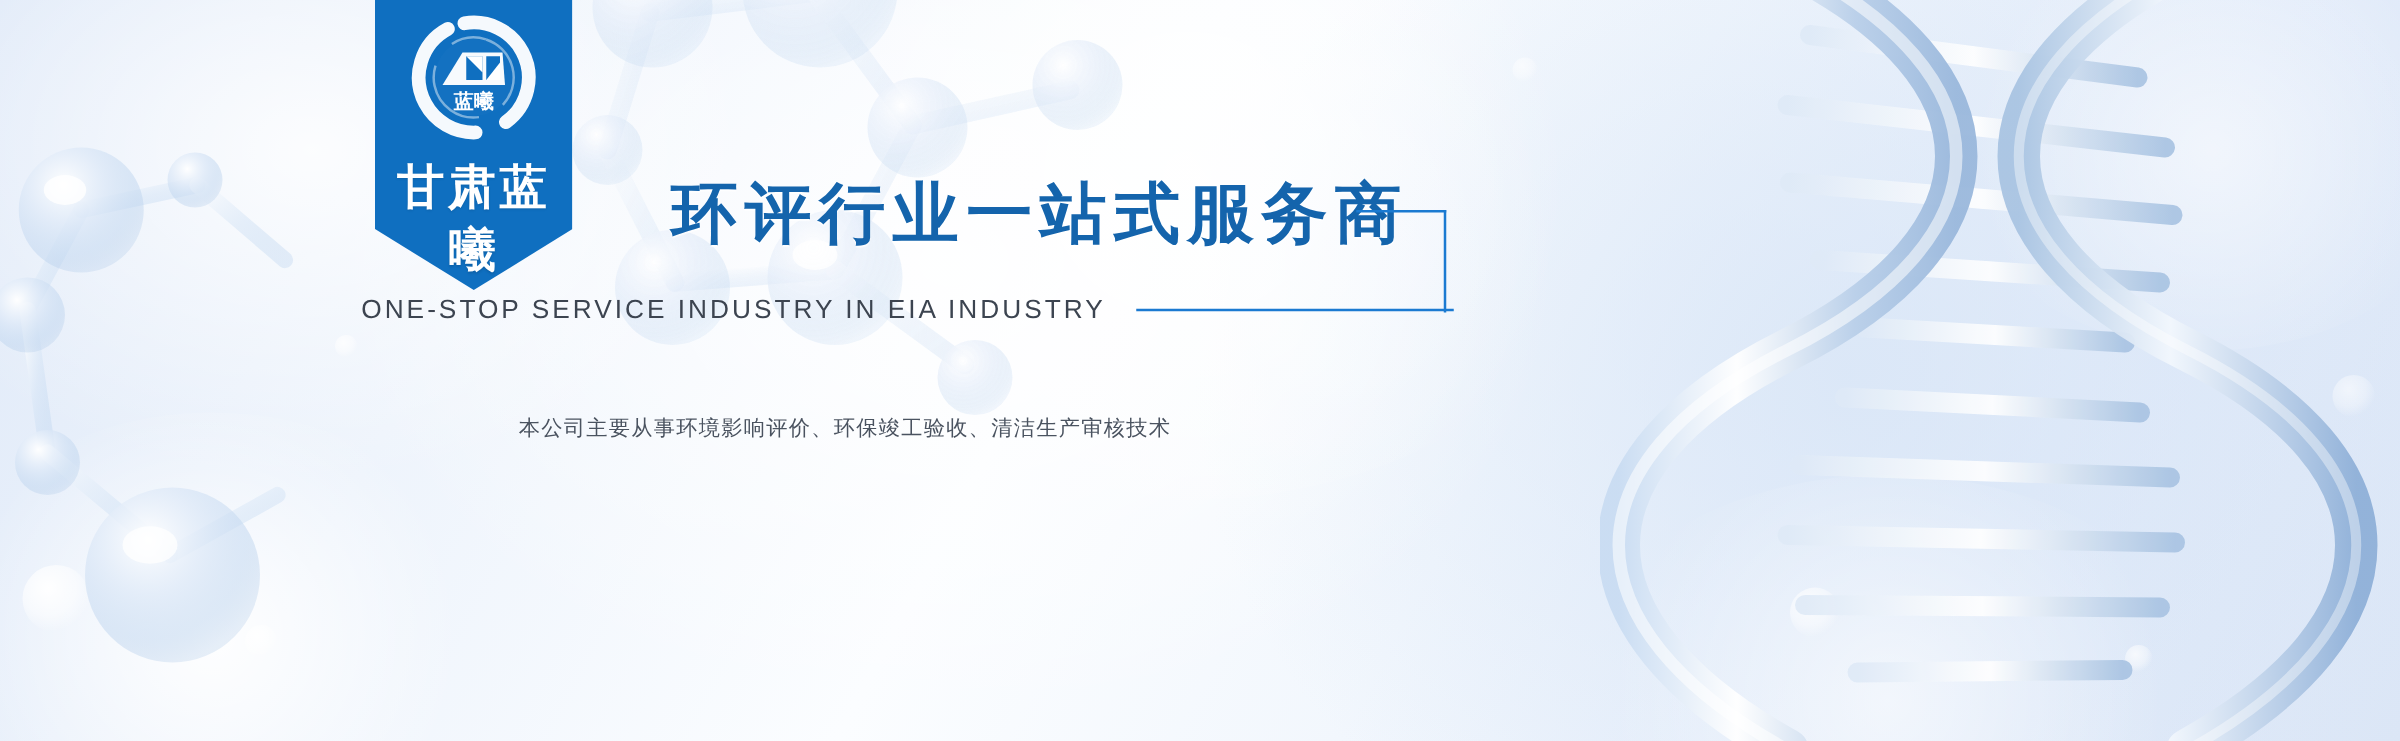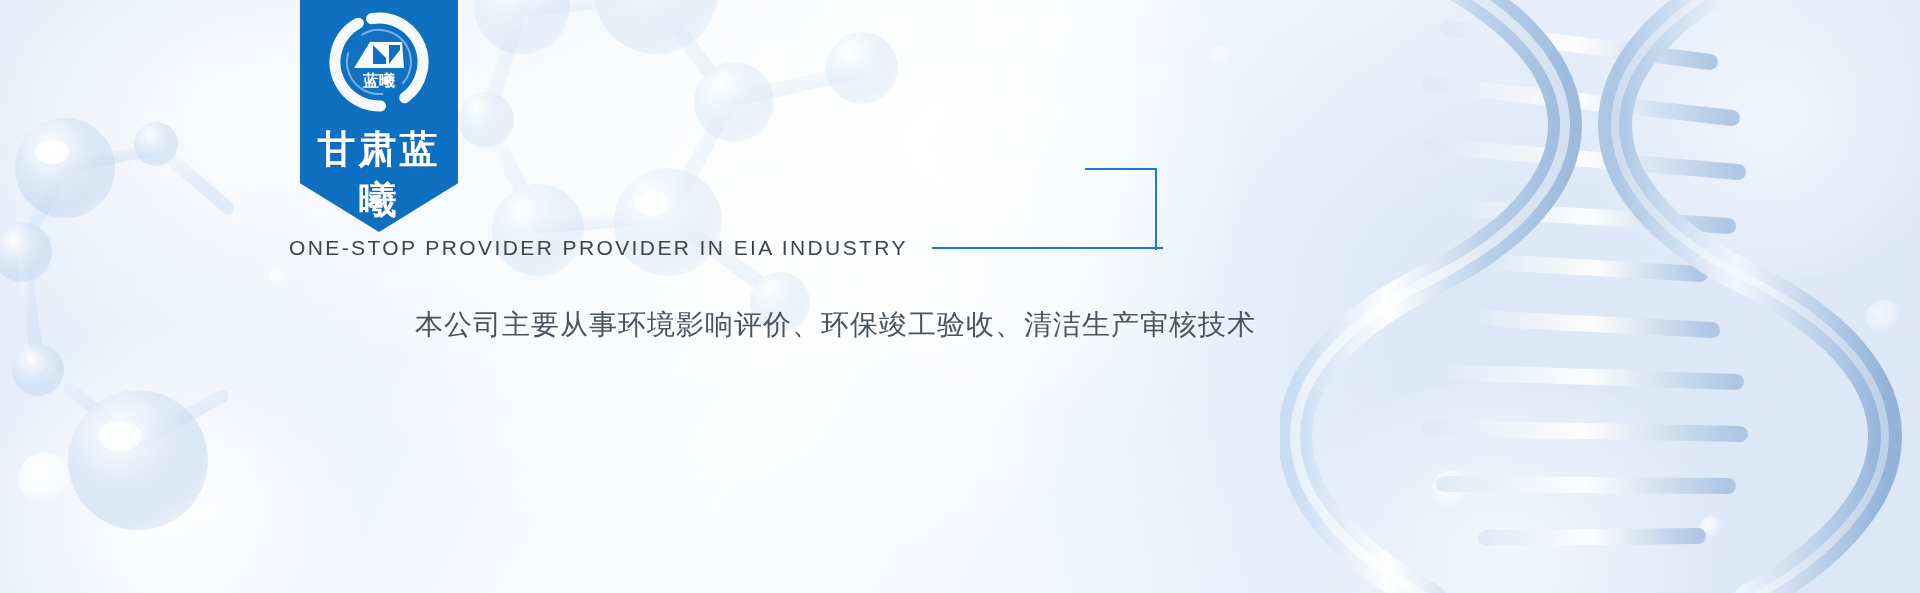--- a/index.html
+++ b/index.html
@@ -83,23 +83,23 @@
   .bracket{
     position:absolute; left:1155px; top:168px; width:2px; height:82px;
     background:#1b7ad1; z-index:5;
   }
   .bracket-top{
     position:absolute; left:1085px; top:168px; width:72px; height:2px;
     background:#1b7ad1; z-index:5;
   }
 
   .desc{
-    position:absolute; left:415px; top:304px; z-index:5;
-    font-family:Liberation Sans, sans-serif;
-    font-size:28px; color:#4a5360; line-height:41px; letter-spacing:1px;
+    position:absolute; left:415px; top:324px; z-index:5;
+    font-family:Liberation Mono, monospace;
+    font-size:17px; color:#4a5360; line-height:41px; letter-spacing:1px;
     white-space:nowrap;
     text-shadow:0 1px 1px rgba(255,255,255,.7);
   }
 </style>
 </head>
 <body>
 
 <div class="banner">
 
   <div class="glow glow-a"></div>
@@ -240,26 +240,27 @@
       <path d="M49,33 L62,33 L62,52 L49,52 Z" fill="#0f6fc0"></path>
       <path d="M49,33 L62,46 L62,33 Z" fill="#ffffff"></path>
       <path d="M65,33 L76,33 L76,52 L65,52 Z" fill="#0f6fc0"></path>
       <path d="M65,52 L76,38 L76,52 Z" fill="#ffffff"></path>
 
       <text x="55" y="74" text-anchor="middle" fill="#ffffff" font-family="DejaVu Sans, Liberation Sans, sans-serif" font-size="16" font-weight="bold">蓝曦</text>
     </svg>
     <div class="badge-name">甘肃蓝曦</div>
   </div>
 
+  <div class="headline">环评行业一站式服务商</div>
 
   <div class="bracket-top"></div>
   <div class="bracket"></div>
 
   <div class="sub-row">
-    <div class="sub-en">ONE-STOP PROVIDER PROVIDER IN EIA INDUSTRY</div>
+    <div class="sub-en">ONE-STOP SERVICE INDUSTRY IN EIA INDUSTRY</div>
     <div class="sub-rule"></div>
   </div>
 
   <div class="desc">
     <div>本公司主要从事环境影响评价、环保竣工验收、清洁生产审核技术</div>
   </div>
 
 </div>
 
 </body></html>

